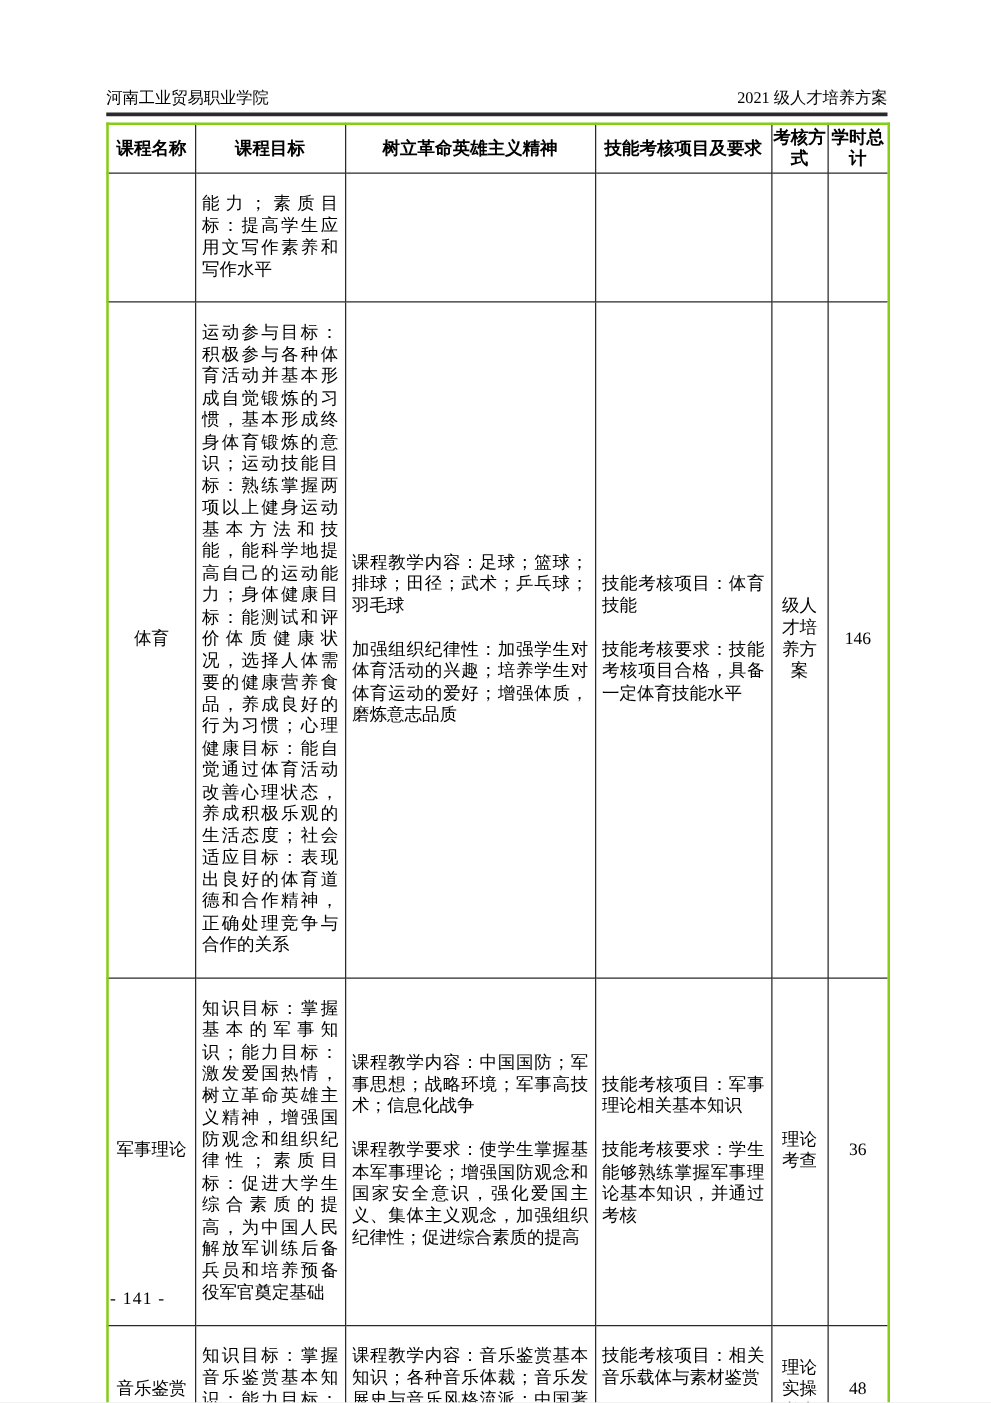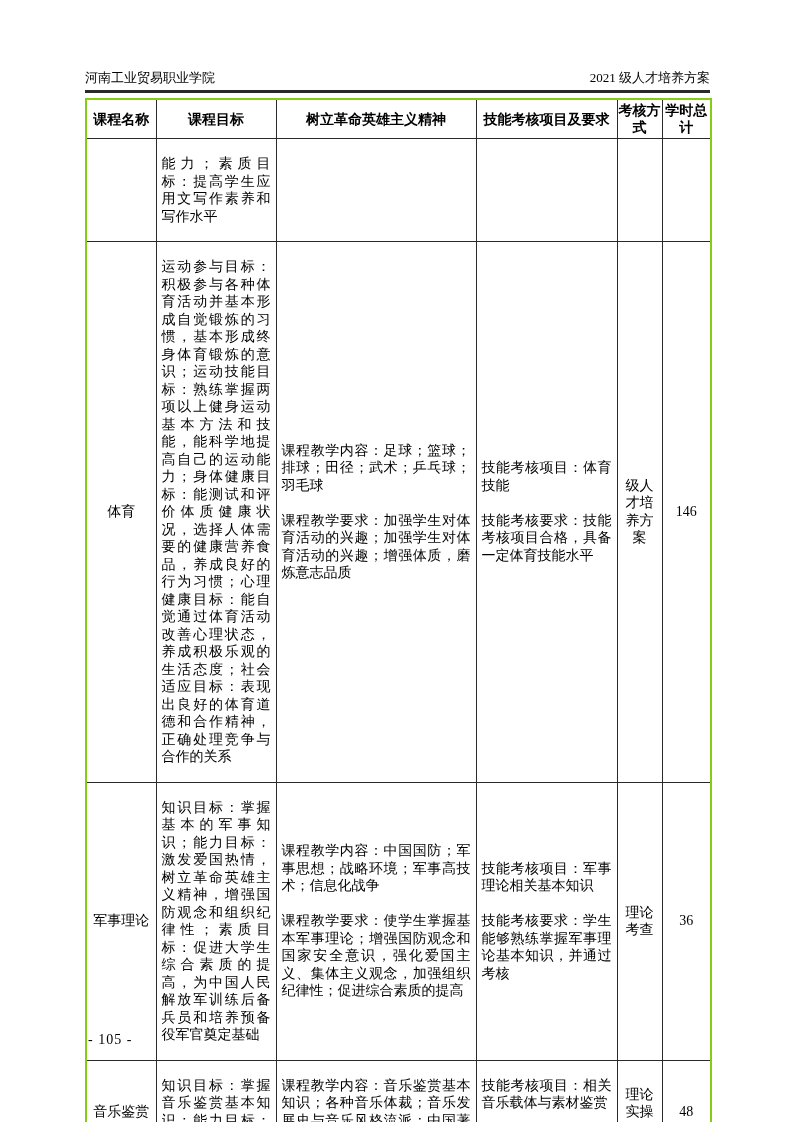--- a/index.html
+++ b/index.html
@@ -102,21 +102,21 @@
         <td></td>
         <td class="cell-method"></td>
         <td class="cell-hours"></td>
       </tr>
 
       <tr class="r2">
         <td class="cell-name">体育</td>
         <td class="cell-just top">运动参与目标：积极参与各种体育活动并基本形成自觉锻炼的习惯，基本形成终身体育锻炼的意识；运动技能目标：熟练掌握两项以上健身运动基本方法和技能，能科学地提高自己的运动能力；身体健康目标：能测试和评价体质健康状况，选择人体需要的健康营养食品，养成良好的行为习惯；心理健康目标：能自觉通过体育活动改善心理状态，养成积极乐观的生活态度；社会适应目标：表现出良好的体育道德和合作精神，正确处理竞争与合作的关系</td>
         <td class="cell-paras">
           <div>课程教学内容：足球；篮球；排球；田径；武术；乒乓球；羽毛球</div>
-          <div class="p2">课程教学要求：加强学生对体育活动的兴趣；加强学生对体育活动的兴趣；增强体质，磨炼意志品质</div>
+          <div class="p2">加强组织纪律性：加强学生对体育活动的兴趣；培养学生对体育运动的爱好；增强体质，磨炼意志品质</div>
         </td>
         <td class="cell-paras">
           <div>技能考核项目：体育技能</div>
           <div class="p2">技能考核要求：技能考核项目合格，具备一定体育技能水平</div>
         </td>
         <td class="cell-method">级人才培养方案</td>
         <td class="cell-hours">146</td>
       </tr>
 
       <tr class="r3">
@@ -145,15 +145,15 @@
         <td class="cell-paras top">
           <div>技能考核项目：相关音乐载体与素材鉴赏</div>
           <div class="p2">技能考核要求：技能</div>
         </td>
         <td class="cell-method">理论实操考查</td>
         <td class="cell-hours">48</td>
       </tr>
     </tbody>
   </table>
 
-  <div class="page-footer">- 105 -</div>
+  <div class="page-footer">- 141 -</div>
 
 </div>
 
 </body></html>

